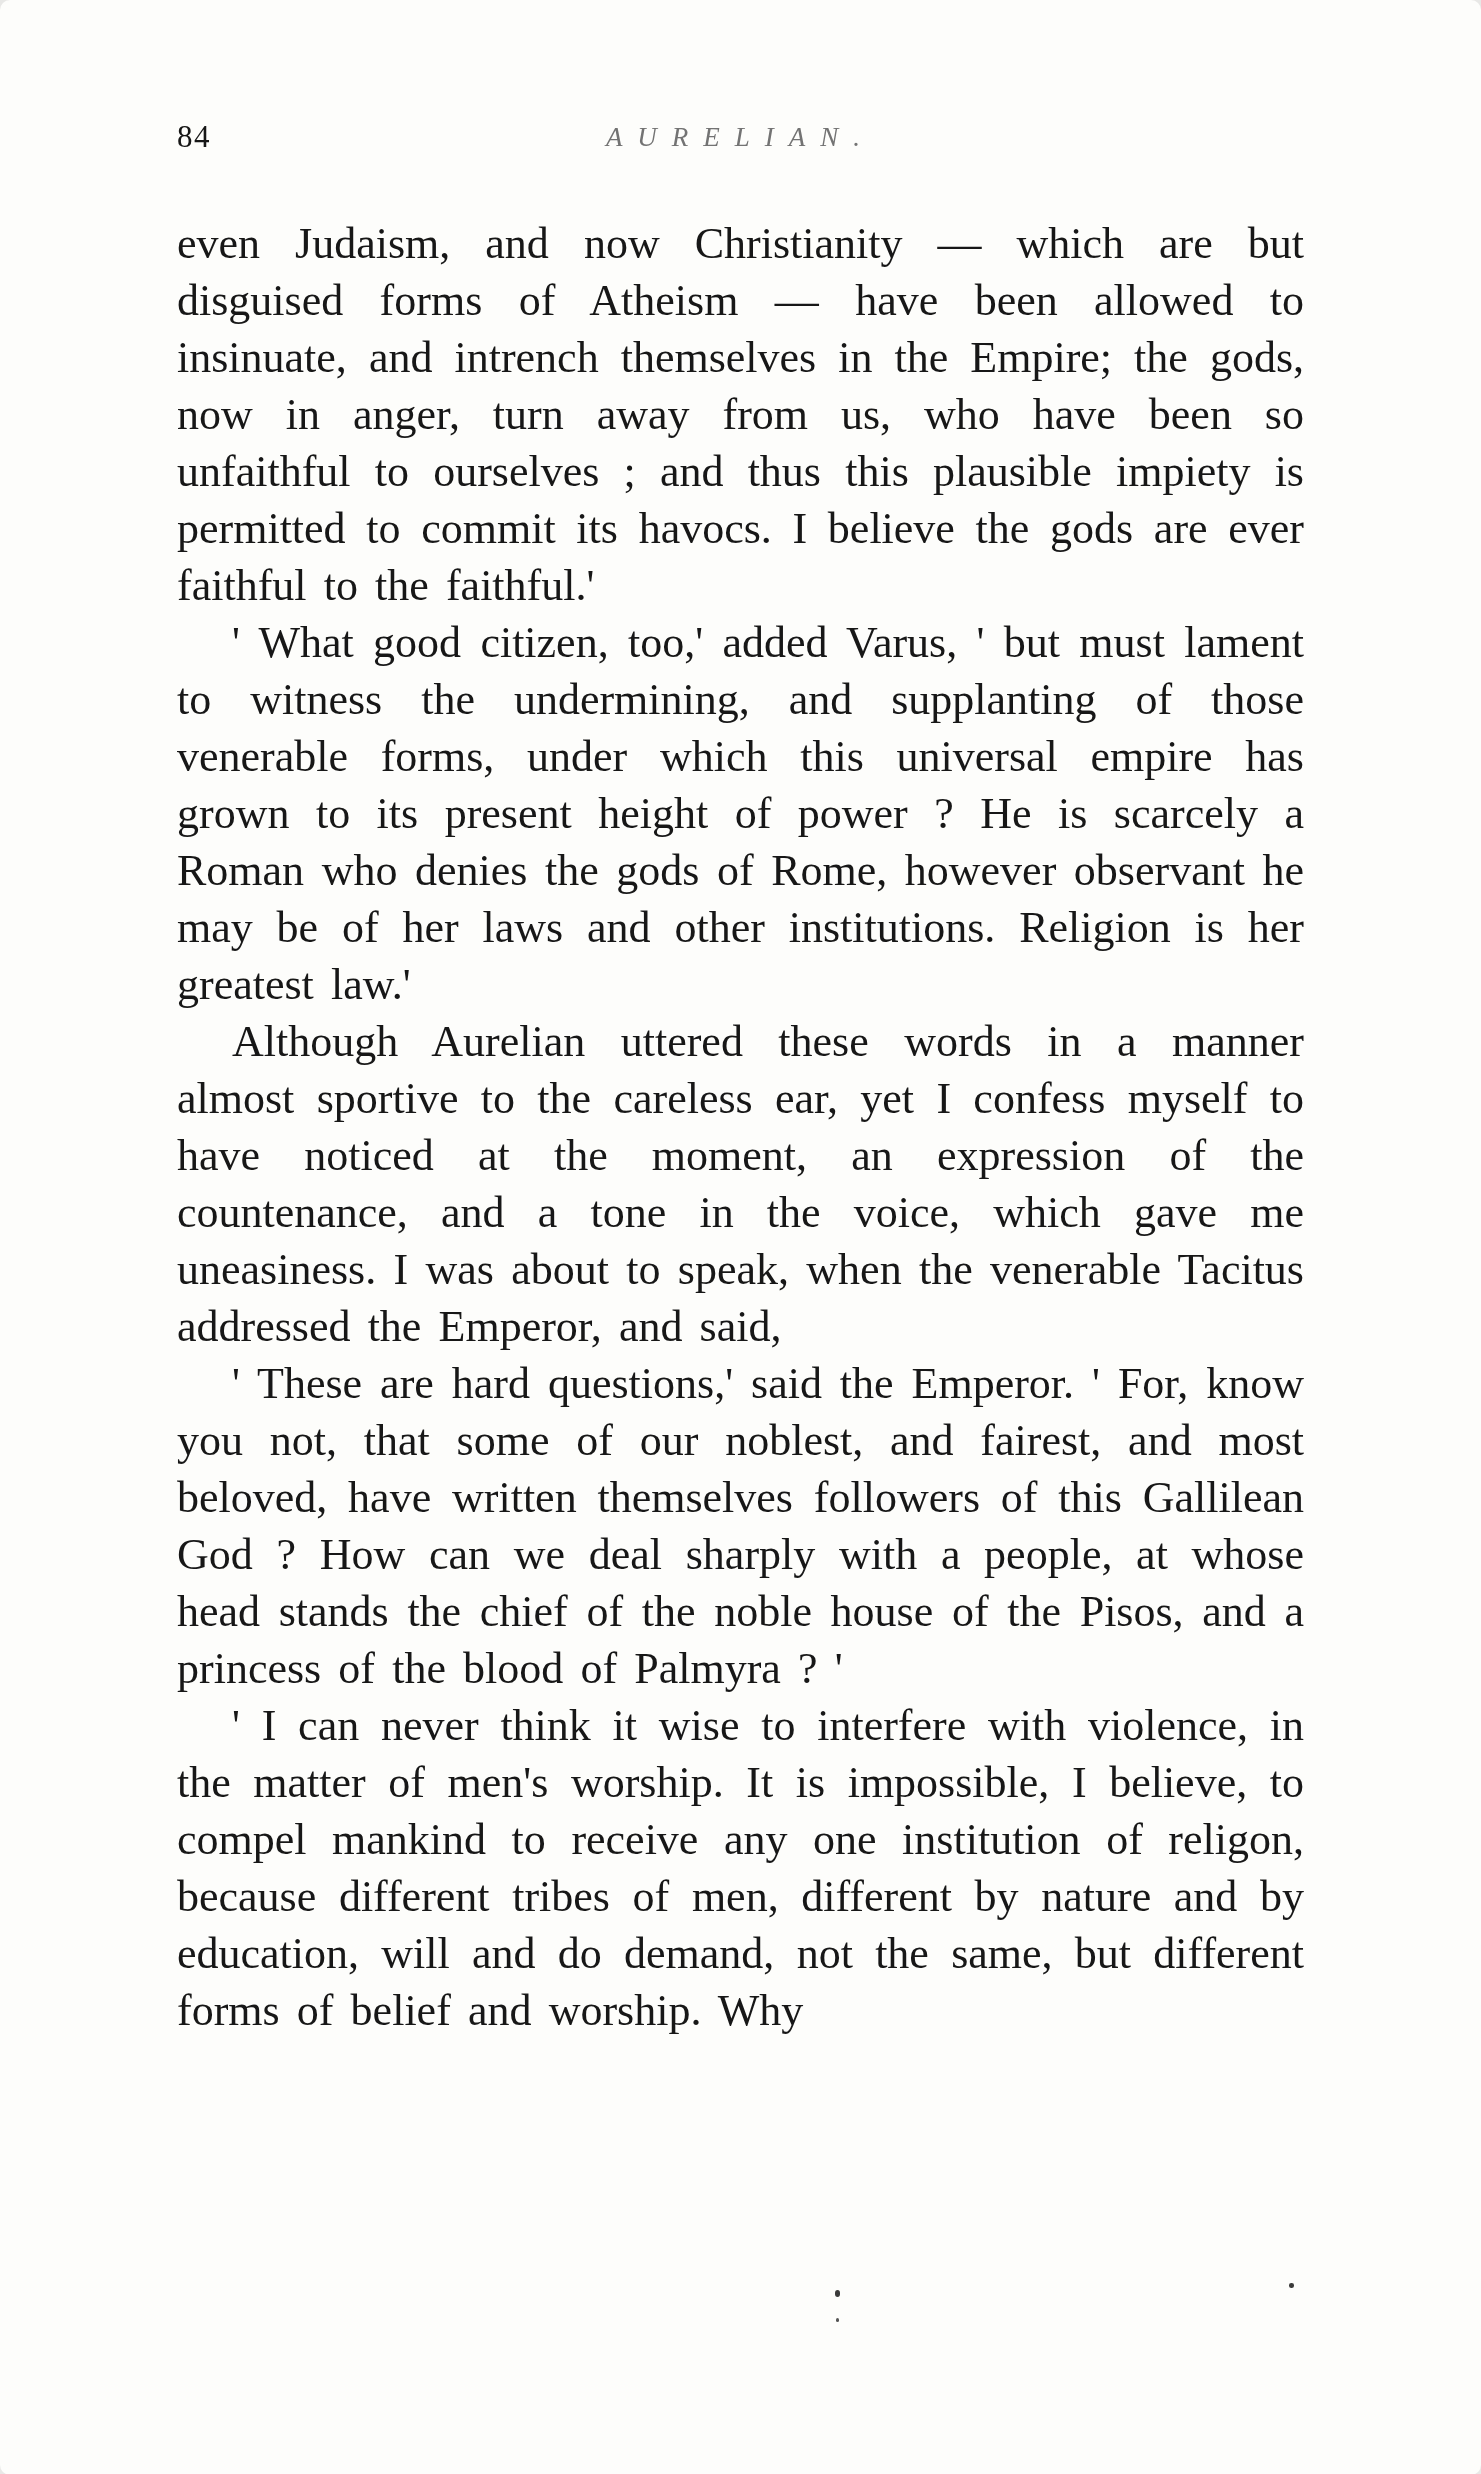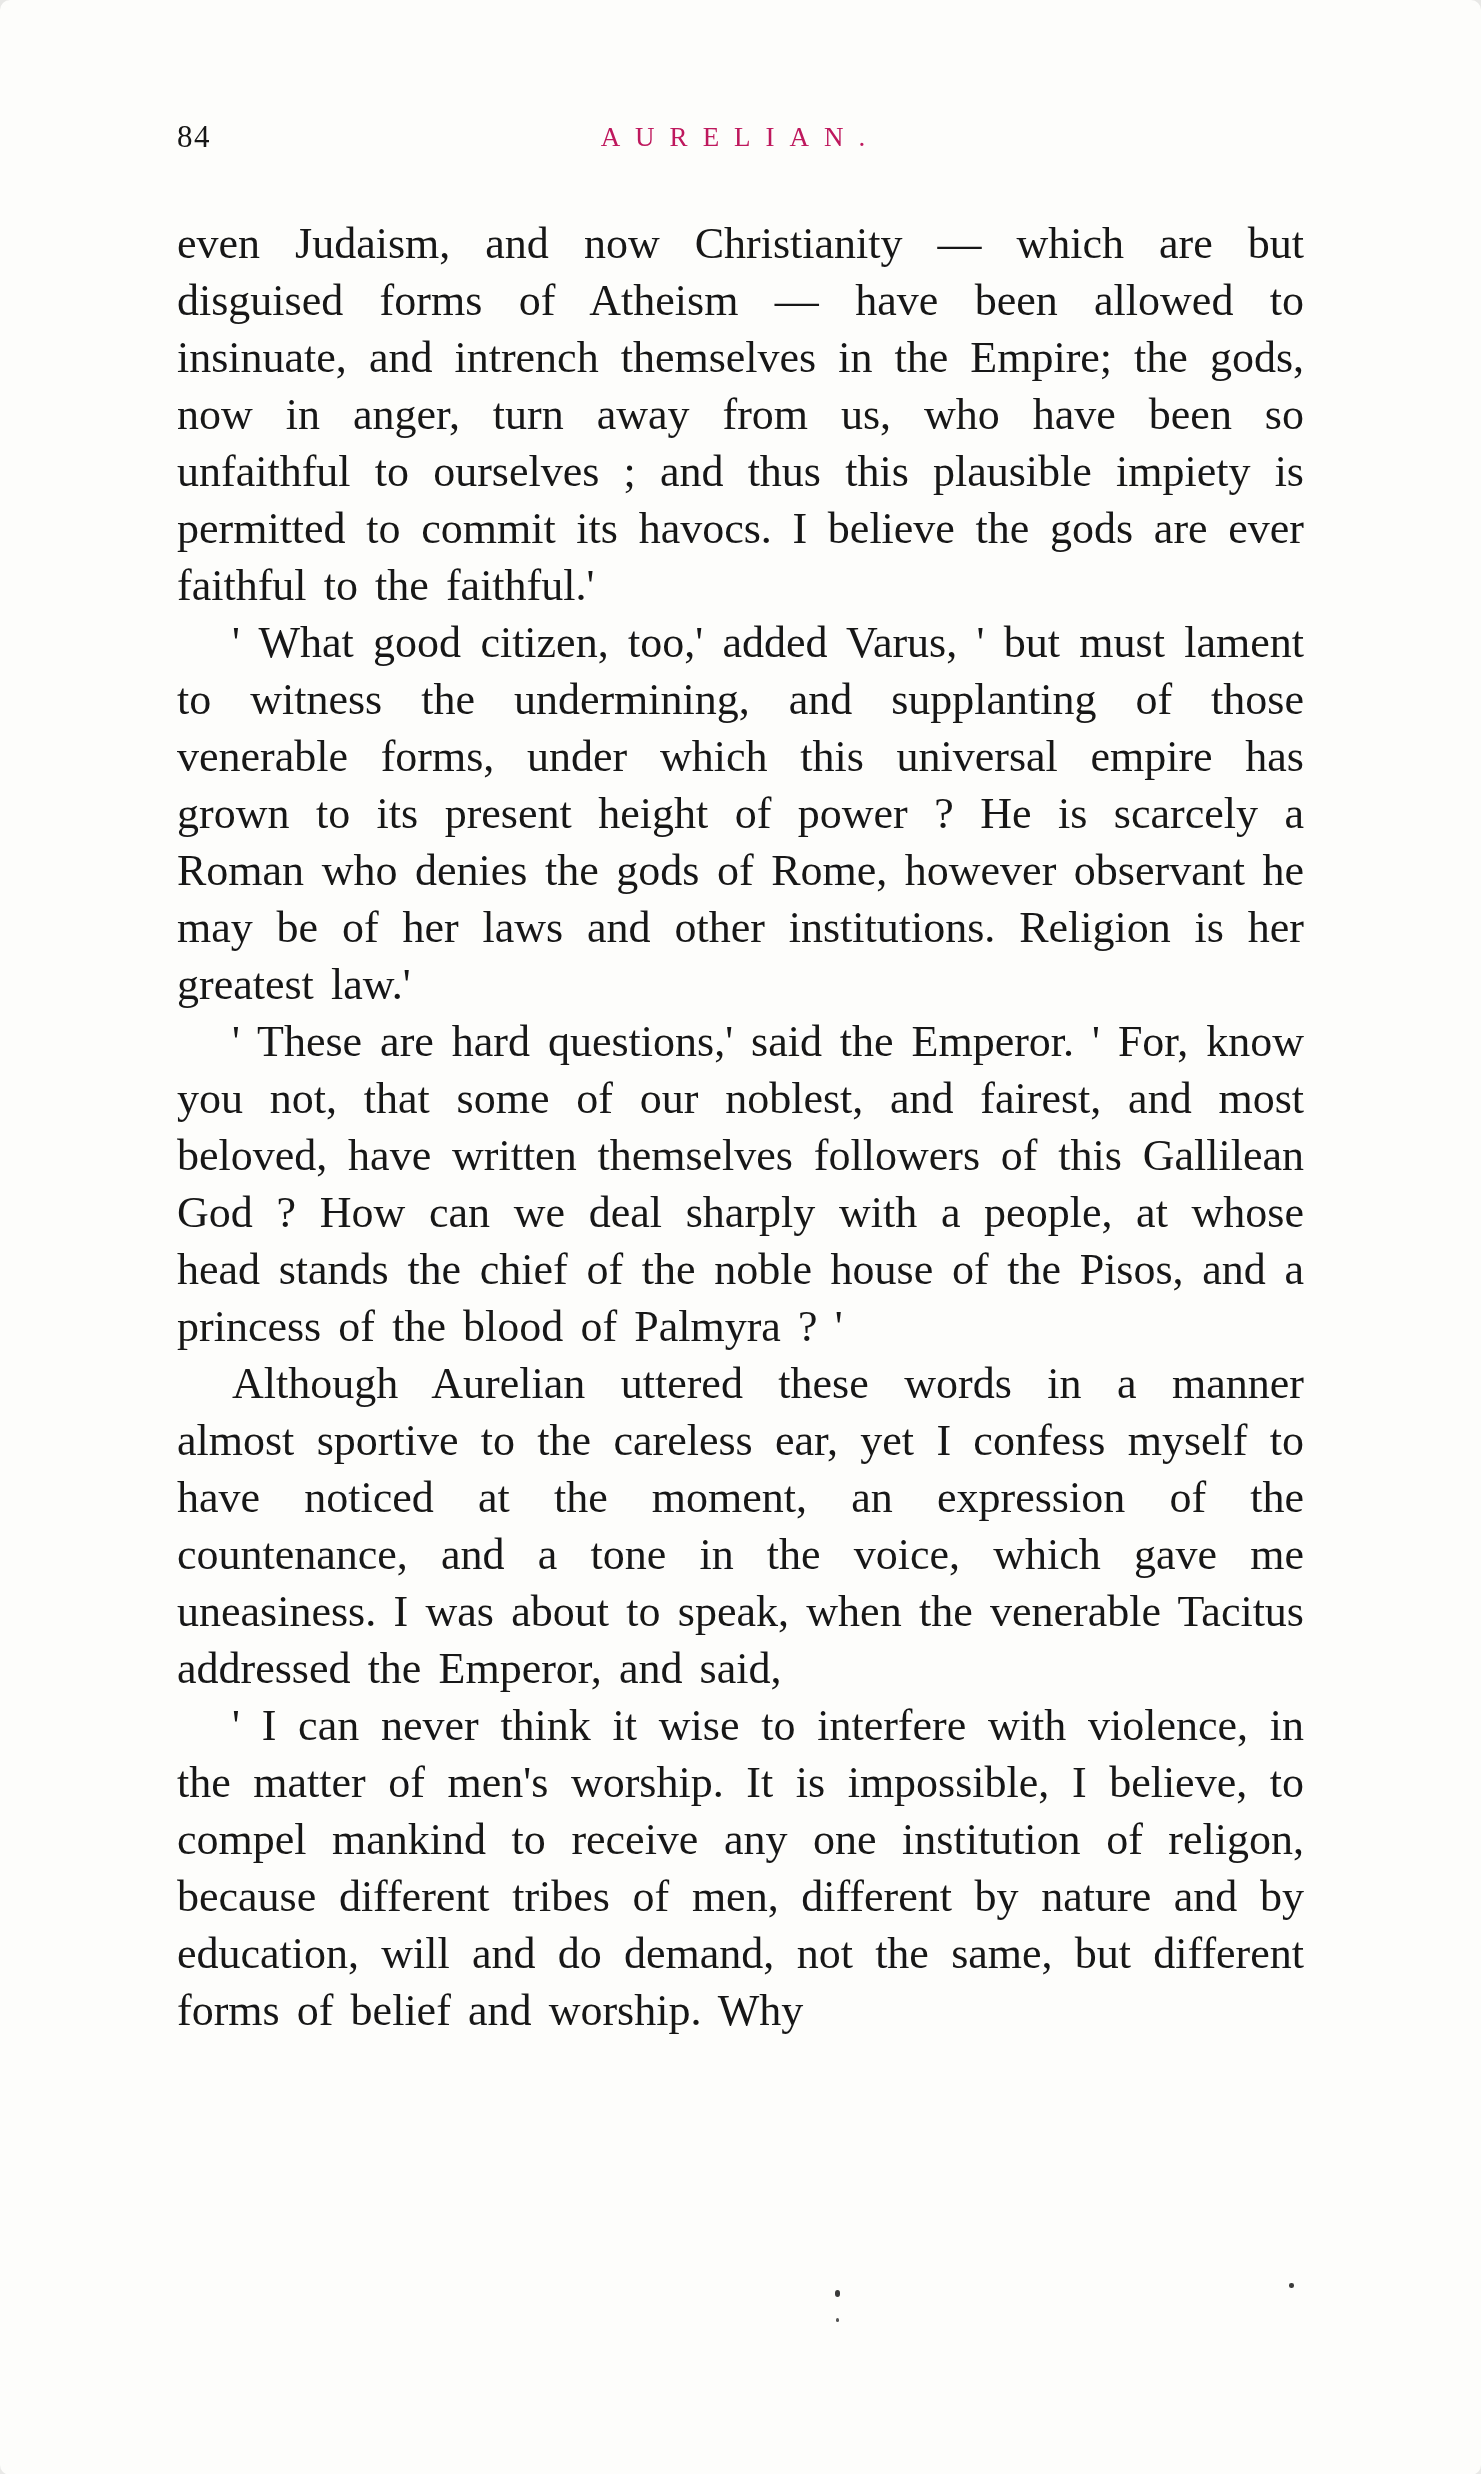--- a/index.html
+++ b/index.html
@@ -34,21 +34,22 @@
     color: #161616;
   }
   .running-title {
     position: absolute;
     left: 0;
     right: 0;
     top: 3px;
     text-align: center;
     font-size: 27px;
     letter-spacing: 15px;
-    color: #be185d;
+    color: #737373;
+    font-style: italic;
   }
 
   
   .text-block {
     position: absolute;
     top: 215px;
     left: 177px;
     right: 177px;
     font-size: 44px;
     line-height: 57px;
@@ -82,22 +83,22 @@
 <div class="page">
 
   <header class="running-head">
     <span class="page-number">84</span>
     <span class="running-title">AURELIAN.</span>
   </header>
 
   <main class="text-block">
     <p class="para">even Judaism, and now Christianity — which are but disguised forms of Atheism — have been allowed to insinuate, and intrench themselves in the Empire; the gods, now in anger, turn away from us, who have been so unfaithful to ourselves ; and thus this plausible impiety is permitted to commit its havocs.  I believe the gods are ever faithful to the faithful.'</p>
     <p class="para indent">' What good citizen, too,' added Varus, ' but must lament to witness the undermining, and supplanting of those venerable forms, under which this universal empire has grown to its present height of power ?  He is scarcely a Roman who denies the gods of Rome, however observant he may be of her laws and other institutions.  Religion is her greatest law.'</p>
+    <p class="para indent">Although Aurelian uttered these words in a manner almost sportive to the careless ear, yet I confess myself to have noticed at the moment, an expression of the countenance, and a tone in the voice, which gave me uneasiness.  I was about to speak, when the venerable Tacitus addressed the Emperor, and said,</p>
     <p class="para indent">' These are hard questions,' said the Emperor.  ' For, know you not, that some of our noblest, and fairest, and most beloved, have written themselves followers of this Gallilean God ?  How can we deal sharply with a people, at whose head stands the chief of the noble house of the Pisos, and a princess of the blood of Palmyra ? '</p>
-    <p class="para indent">Although Aurelian uttered these words in a manner almost sportive to the careless ear, yet I confess myself to have noticed at the moment, an expression of the countenance, and a tone in the voice, which gave me uneasiness.  I was about to speak, when the venerable Tacitus addressed the Emperor, and said,</p>
     <p class="para indent">' I can never think it wise to interfere with violence, in the matter of men's worship.  It is impossible, I believe, to compel mankind to receive any one institution of religon, because different tribes of men, different by nature and by education, will and do demand, not the same, but different forms of belief and worship.  Why</p>
   </main>
 
   <span class="speck speck-1"></span>
   <span class="speck speck-2"></span>
 
 </div>
 
 
 </body></html>

